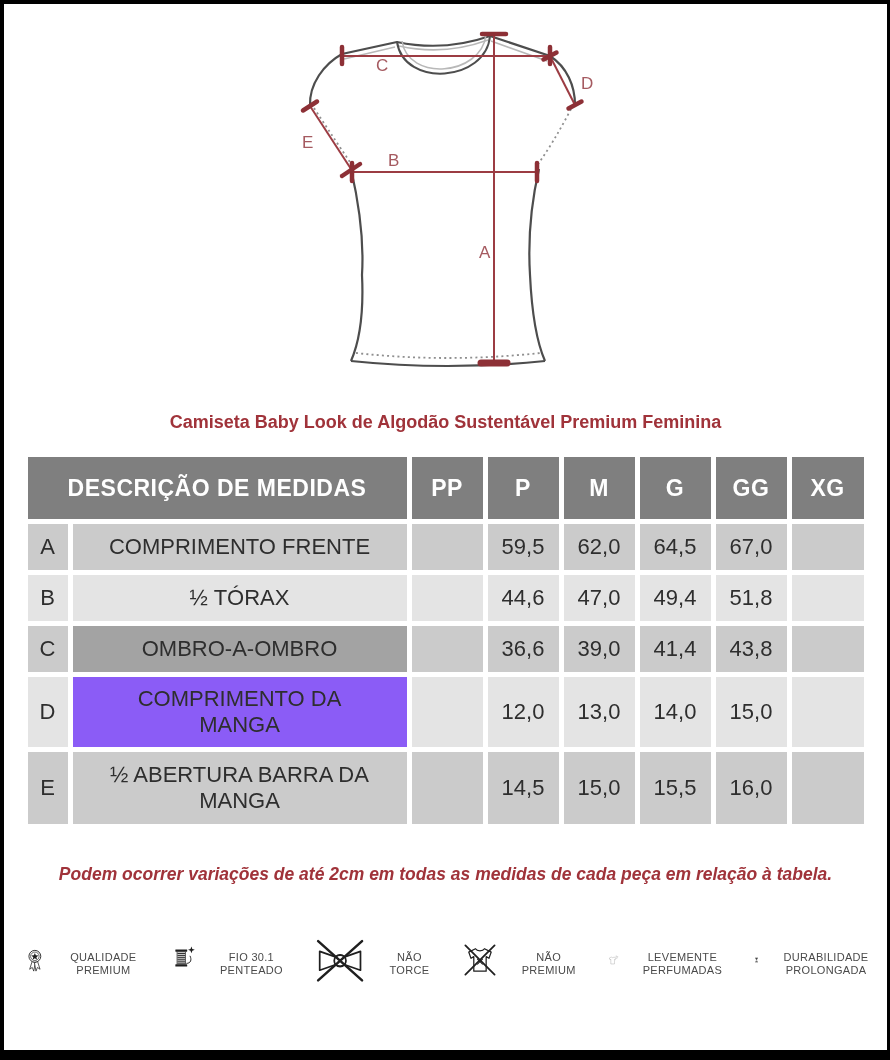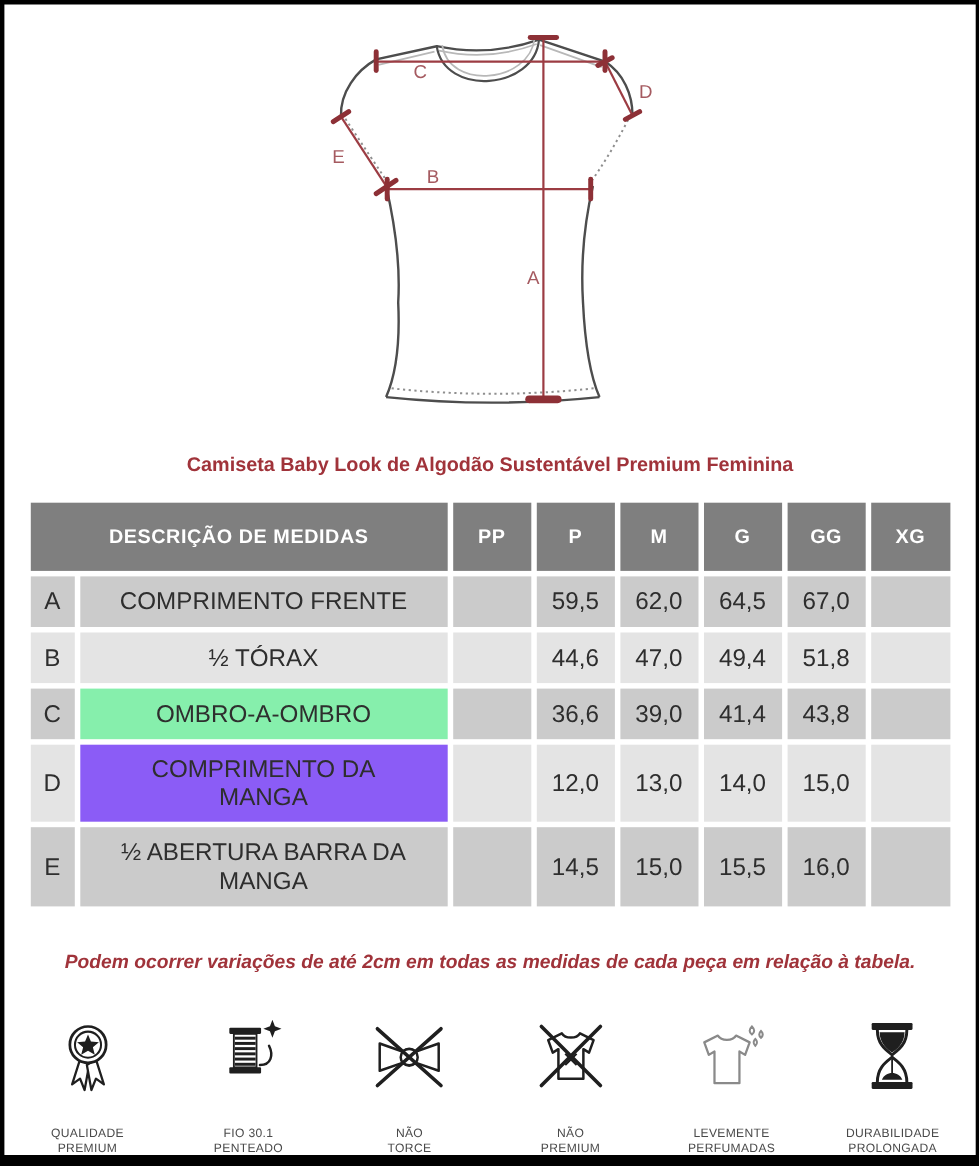--- a/index.html
+++ b/index.html
@@ -33,34 +33,34 @@
     display:grid;
     grid-template-columns:40px 334px 71px 71px 71px 71px 71px 72px;
     grid-template-rows:62px 46px 46px 46px 70px 72px;
     gap:5px;
     width:836px; margin:24px auto 0;
   }
   .cell {
     display:flex; align-items:center; justify-content:center;
     text-align:center; color:#2e2e2e; font-size:22px; white-space:pre-line;
   }
-  .hcell { font-weight:bold; color:#fff; font-size:18px; letter-spacing:.5px; }
+  .hcell { font-weight:bold; color:#fff; font-size:23px; letter-spacing:.5px; }
   .hdesc { grid-column:1 / span 2; }
   .dcell { line-height:26px; }
   
   .note {
     text-align:center; font-style:italic; font-weight:600; font-size:17.5px;
     margin-top:40px;
   }
   
   .features {
     width:846px; margin:42px auto 0;
     display:flex; justify-content:space-between; align-items:flex-start;
   }
-  .feature { width:114px; display:flex; flex-direction:column; align-items:center;gap:24px; }
+  .feature { width:114px; display:flex; align-items:center;gap:24px; }
   .feature svg { display:block; }
   .flabel {
     margin-top:8px; font-size:11px; line-height:13px; color:#4a4a4a;
     text-align:center; letter-spacing:.3px;
   }
 </style>
 </head>
 <body>
 
 <div class="diagram-wrap">
@@ -145,21 +145,21 @@
   <div class="cell" style="background:#e4e4e4">B</div>
   <div class="cell dcell" style="background:#e4e4e4">½ TÓRAX</div>
   <div class="cell" style="background:#e4e4e4"></div>
   <div class="cell" style="background:#e4e4e4">44,6</div>
   <div class="cell" style="background:#e4e4e4">47,0</div>
   <div class="cell" style="background:#e4e4e4">49,4</div>
   <div class="cell" style="background:#e4e4e4">51,8</div>
   <div class="cell" style="background:#e4e4e4"></div>
 
   <div class="cell" style="background:#cbcbcb">C</div>
-  <div class="cell dcell" style="background:#86efac">OMBRO-A-OMBRO</div>
+  <div class="cell dcell" style="background:#a3a3a3">OMBRO-A-OMBRO</div>
   <div class="cell" style="background:#cbcbcb"></div>
   <div class="cell" style="background:#cbcbcb">36,6</div>
   <div class="cell" style="background:#cbcbcb">39,0</div>
   <div class="cell" style="background:#cbcbcb">41,4</div>
   <div class="cell" style="background:#cbcbcb">43,8</div>
   <div class="cell" style="background:#cbcbcb"></div>
 
   <div class="cell" style="background:#e4e4e4">D</div>
   <div class="cell dcell" style="background:#8b5cf6">COMPRIMENTO  DA
 MANGA</div>

